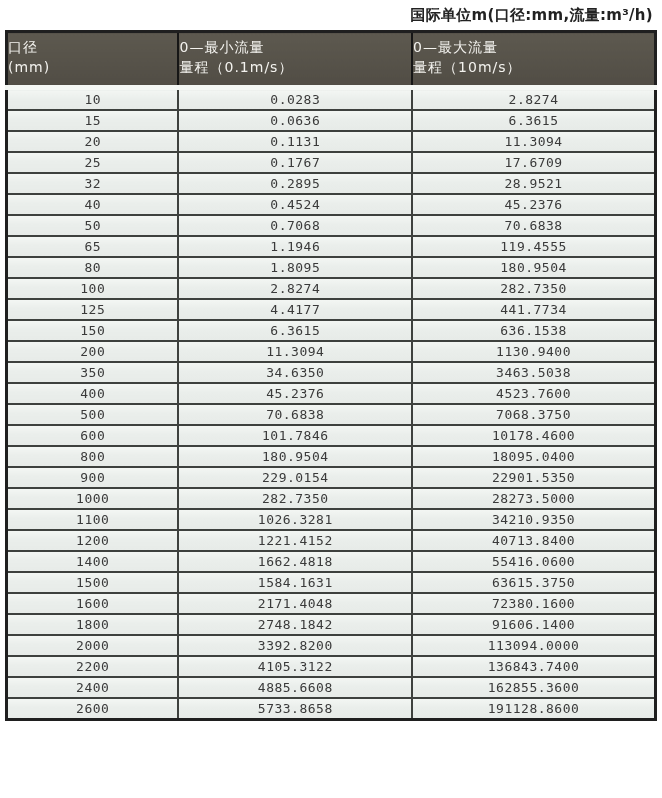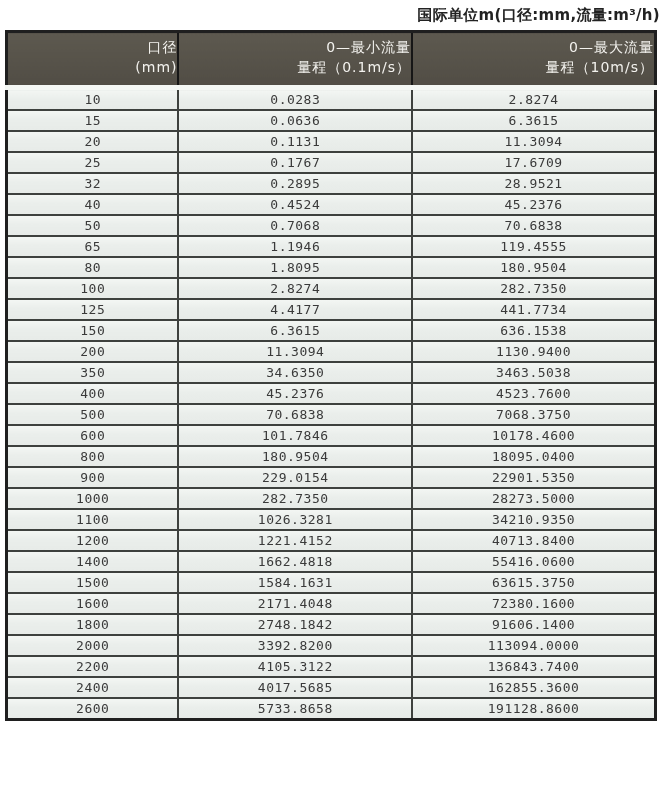--- a/index.html
+++ b/index.html
@@ -5,41 +5,41 @@
   html,body{margin:0;padding:0;}
   body{
     width:662px;height:798px;
     background:#ffffff;
     font-family:"DejaVu Sans","Liberation Sans",sans-serif;
     -webkit-font-smoothing:antialiased;
   }
   .page{width:662px;height:798px;overflow:hidden;background:#fff;}
   .title-bar{
     height:30px;line-height:30px;
-    text-align:right;padding-right:2px;
+    text-align:right;padding-right:9px;
     font-size:15px;font-weight:bold;color:#222;
     letter-spacing:0.3px;
   }
   .flow-table{
     width:652px;margin:0 5px;
     border-collapse:collapse;table-layout:fixed;
     border:3px solid #1f1f1f;
   }
   .flow-table col.c1{width:26.5%;}
   .flow-table col.c2{width:36%;}
   .flow-table col.c3{width:37.5%;}
   .flow-table th{
     background:#56524a;
     background-image:linear-gradient(#5d594f,#514d45);
     color:#f3f2ee;
     font-weight:normal;
     font-size:14px;
     line-height:1.4;
     height:46px;
-    text-align:right;
+    text-align:left;
     border-left:2px solid #161616;
     border-right:2px solid #161616;
     border-bottom:5px solid #f4f7f4;
     padding:2px 0 4px 0;
     letter-spacing:1px;
   }
   .flow-table td{
     background:#ecf0ed;
     background-image:linear-gradient(#f3f6f3,#eaeeeb 45%,#e7ebe8);
     text-align:center;
@@ -219,21 +219,21 @@
           <td>3392.8200</td>
           <td>113094.0000</td>
         </tr>
         <tr>
           <td>2200</td>
           <td>4105.3122</td>
           <td>136843.7400</td>
         </tr>
         <tr>
           <td>2400</td>
-          <td>4017.5685</td>
+          <td>4885.6608</td>
           <td>162855.3600</td>
         </tr>
         <tr>
           <td>2600</td>
           <td>5733.8658</td>
           <td>191128.8600</td>
         </tr>
       </tbody>
   </table>
 </div>

